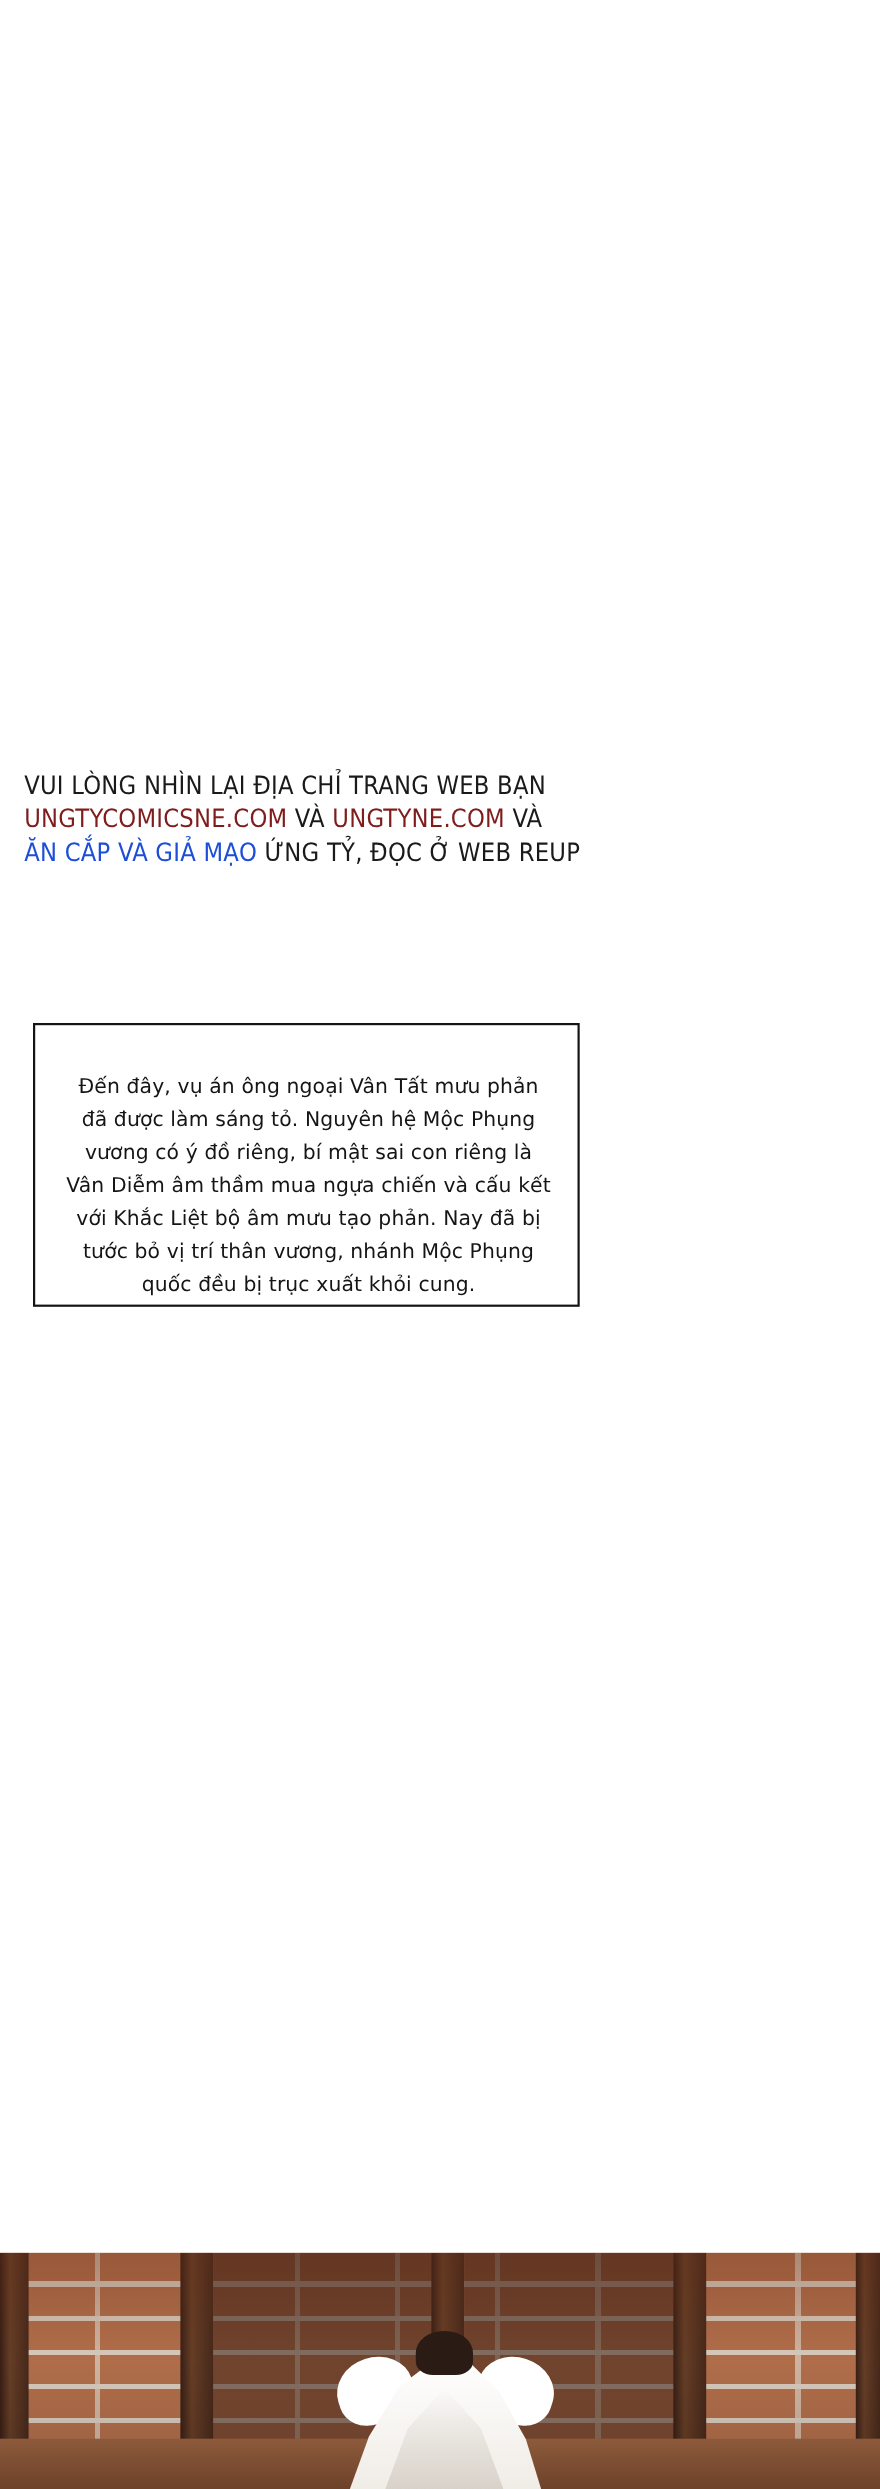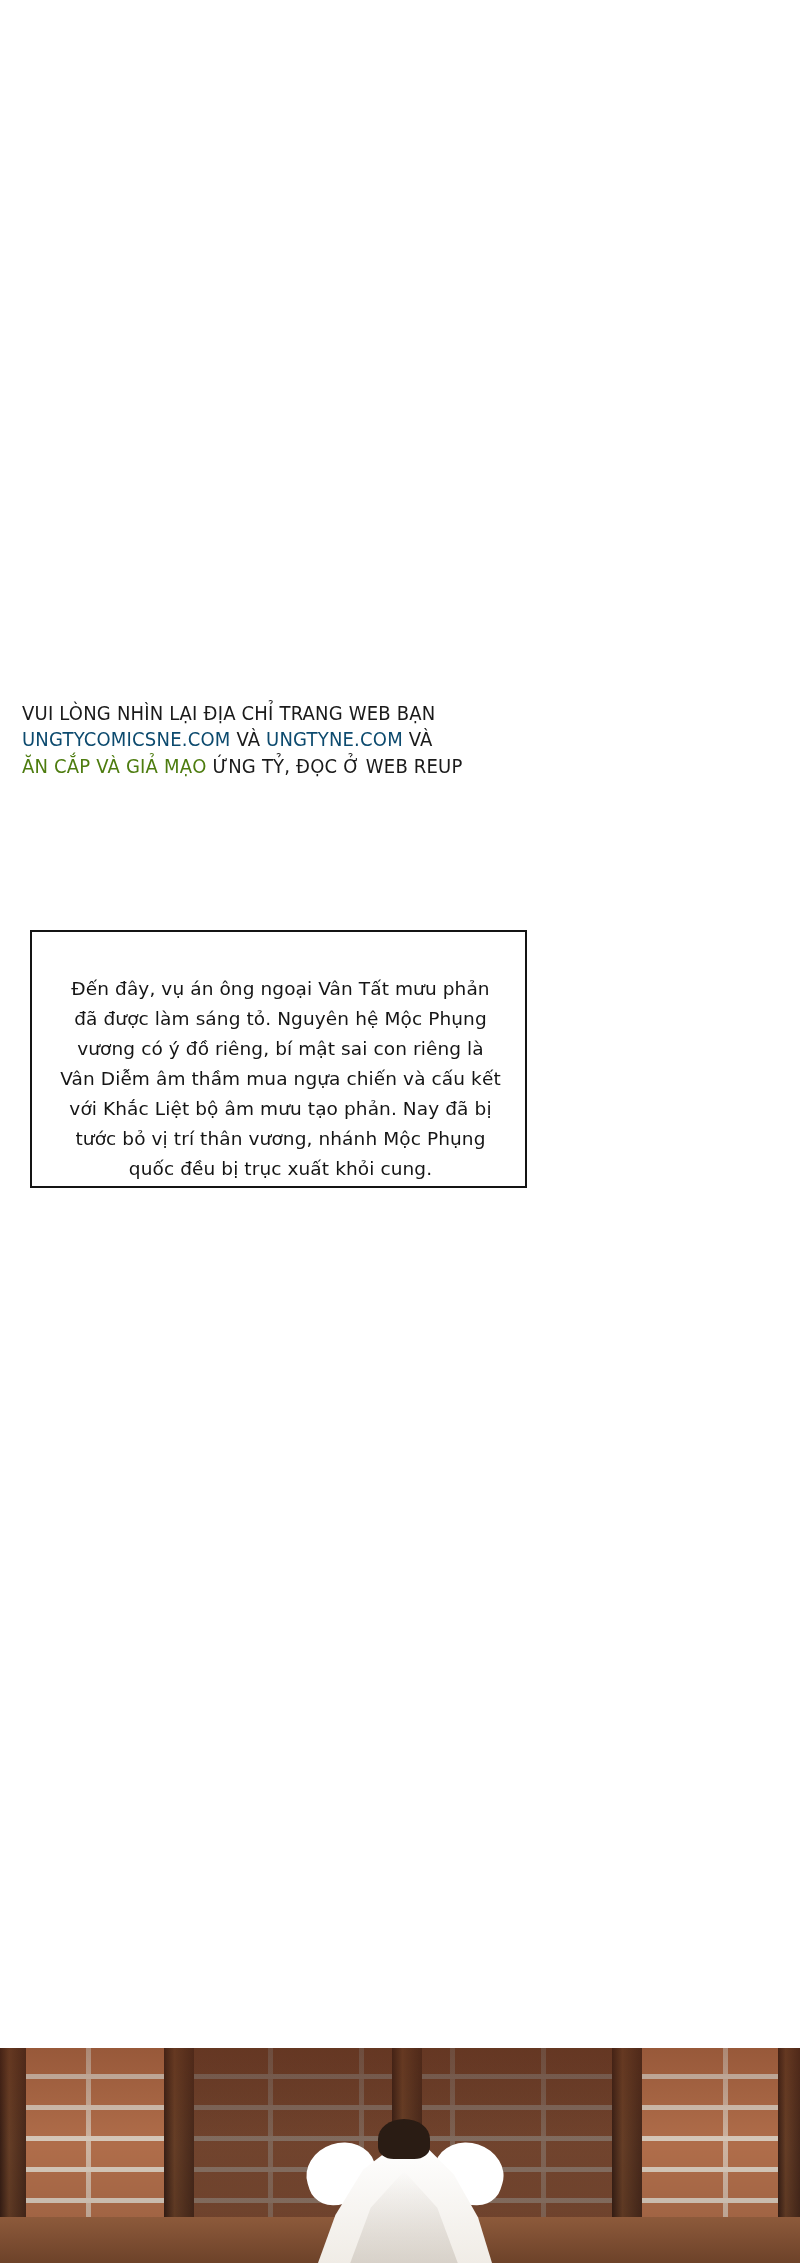--- a/index.html
+++ b/index.html
@@ -24,31 +24,31 @@
     overflow: hidden;
   }
 
   
   .notice {
     position: absolute;
     left: 22px;
     top: 700px;
     width: 560px;
     font-family: "DejaVu Sans", sans-serif;
-    font-size: 20px;
+    font-size: 23px;
     line-height: 1.32;
     letter-spacing: 0.2px;
     color: #1a1a1a;
     font-weight: 400;
     font-stretch: condensed;
     text-transform: uppercase;
   }
   .notice .line { display: block; white-space: nowrap; }
-  .red { color: #0c4a6e; }
-  .green { color: #4d7c0f; }
+  .red { color: #7f1d1d; }
+  .green { color: #1d4ed8; }
 
   
   .dialog-box {
     position: absolute;
     left: 30px;
     top: 930px;
     width: 497px;
     height: 258px;
     border: 2.5px solid #141414;
     background: #ffffff;

